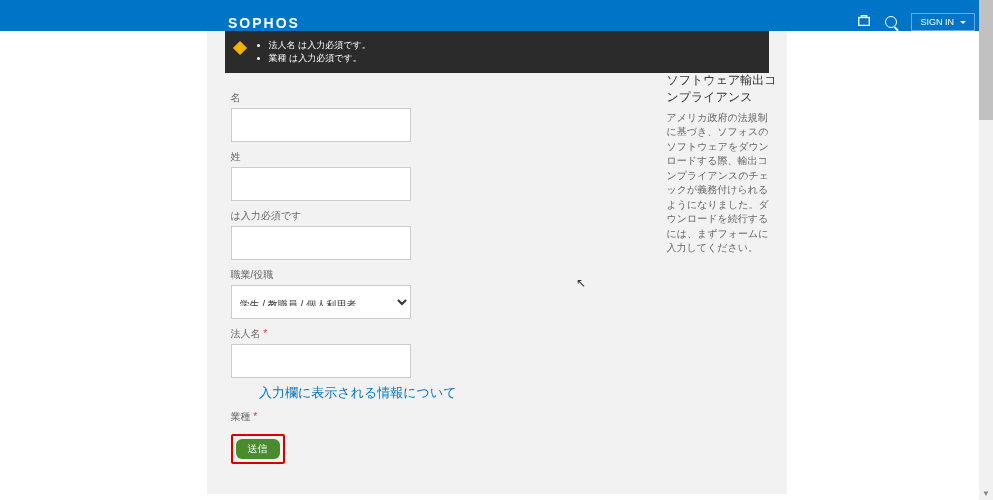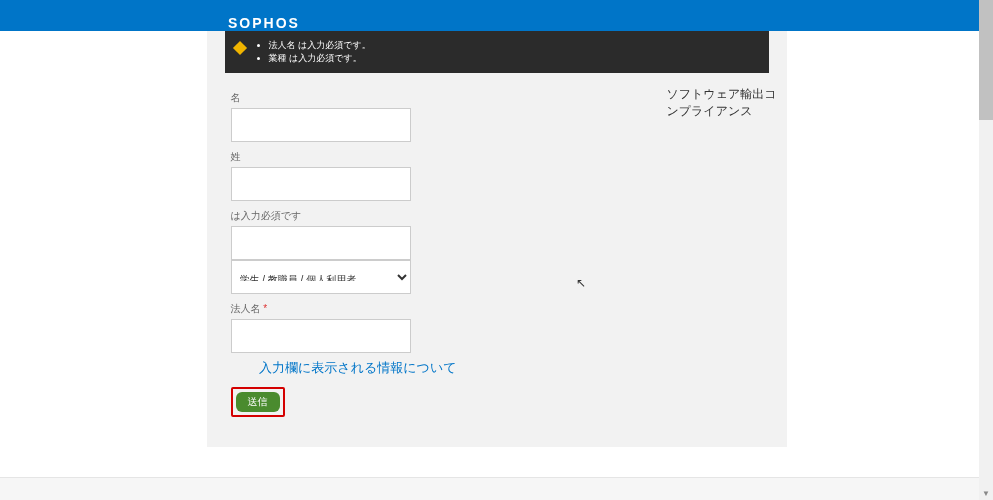--- a/index.html
+++ b/index.html
@@ -21,34 +21,42 @@
 .errbox ul{list-style:disc;margin-left:12px}
 .form{padding:10px 24px 0;width:300px}
 .form label{display:block;font-size:10px;color:#666;margin:8px 0 3px}
 .form input[type=text],.form select{width:180px;height:34px;border:1px solid #ccc;background:#fff;font-size:10px;padding:12px 4px;color:#bbb}
 .form select{color:#333}
 .req{color:#d33}
 .link-info-row{display:flex;justify-content:flex-end;padding-right:26px;margin:6px 0}
 .link-info2{color:#0075c8;font-size:13px}
 .submit{background:#4a8b2e;color:#fff;border:none;border-radius:6px;padding:3px 12px;font-size:10px;cursor:pointer}
 .submit-wrap{border:2px solid #d40000;display:inline-block;padding:3px;border-radius:2px}
-.side{position:absolute;left:460px;top:55px;width:110px;font-size:10px;color:#666;line-height:1.45}
+.side{position:absolute;left:460px;top:41px;width:110px;font-size:10px;color:#666;line-height:1.45}
 .side h3{font-size:12px;color:#333;margin-bottom:4px;font-weight:normal}
 .scrollbar{position:fixed;right:0;top:0;width:14px;height:100%;background:#f1f1f1}
 .scrollbar .thumb{background:#c1c1c1;width:100%;height:120px;position:absolute;top:0}
 .scrollbar .btn{position:absolute;width:100%;height:14px;background:#f1f1f1;display:flex;align-items:center;justify-content:center;color:#888;font-size:8px}
 .scrollbar .up{top:0}.scrollbar .down{bottom:0}
 .footer{background:#f6f6f6;border-top:1px solid #e5e5e5;padding:18px 0 30px}
 .cursor{position:fixed;left:576px;top:276px;font-size:12px;pointer-events:none}
 </style>
 </head>
 <body>
 
 <div class="topbar">
   <span class="logo">SOPHOS</span>
+  <div class="right">
+    <span><svg class="icon-sq" viewBox="0 0 16 16">
+          <rect x="2" y="4" width="12" height="9" fill="none" stroke="#fff" stroke-width="1.5"></rect>
+          <path d="M5 4V2h6v2" fill="none" stroke="#fff" stroke-width="1.5"></path>
+        </svg></span>
+    <span class="search-ic"></span>
+    <span class="signin chev">SIGN IN</span>
+  </div>
 </div>
 
 <div class="page">
   <div class="panel">
     <div class="errbox">
       <span class="warn"></span>
       <ul>
         <li>法人名 は入力必須です。</li>
         <li>業種 は入力必須です。</li>
       </ul>
@@ -57,39 +65,42 @@
     <div class="form">
       <label>名</label>
       <input type="text" placeholder="  " style="">
 
       <label>姓</label>
       <input type="text" placeholder="  " style="">
 
       <label>は入力必須です</label>
       <input type="text" placeholder="  " style="">
 
+      <label>職業/役職</label>
       <select><option>学生 / 教職員 / 個人利用者</option></select>
 
       <label><span>法人名</span> <span class="req">*</span></label>
       <input type="text" placeholder="  " style="">
 
       <div class="link-info-row">
           <span class="link-info2">入力欄に表示される情報について</span>
         </div>
 
+      <label><span>業種</span> <span class="req">*</span></label>
 
       <div style="margin-top:10px">
         <span class="submit-wrap">
           <button class="submit">送信</button>
         </span>
       </div>
     </div>
 
     <div class="side">
       <h3>ソフトウェア輸出コンプライアンス</h3>
+      <div>アメリカ政府の法規制に基づき、ソフォスのソフトウェアをダウンロードする際、輸出コンプライアンスのチェックが義務付けられるようになりました。ダウンロードを続行するには、まずフォームに入力してください。</div>
     </div>
   </div>
 </div>
 
 <div class="footer">
   
   
 </div>
 
 <div class="scrollbar">

